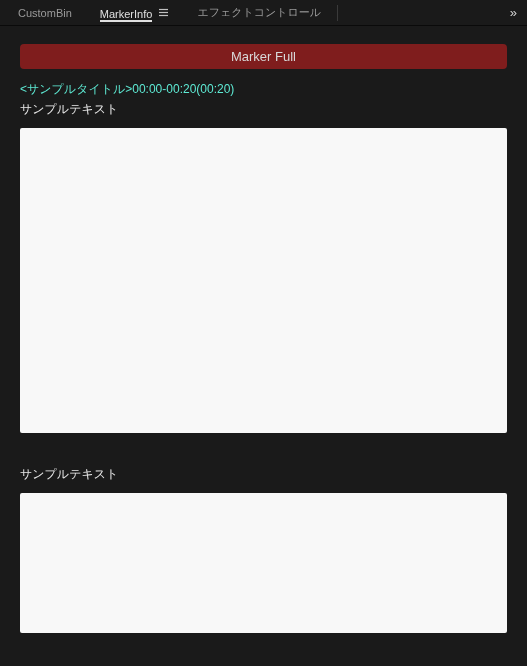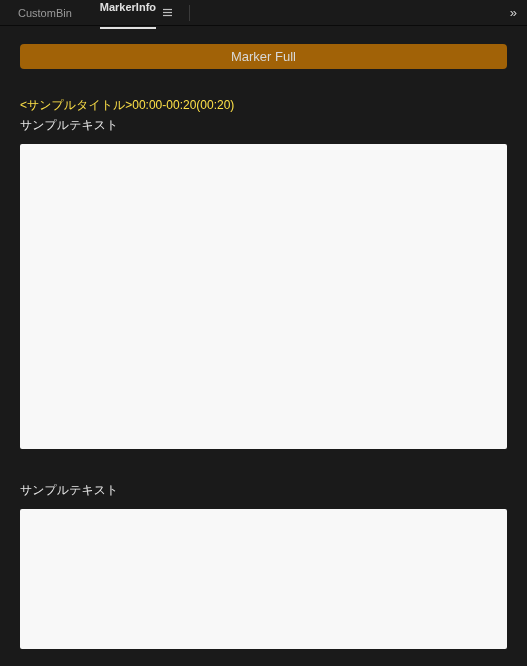--- a/index.html
+++ b/index.html
@@ -33,23 +33,22 @@
       color: #9a9a9a;
       cursor: pointer;
       white-space: nowrap;
       justify-content: center;
     }
     .tab.active {
       color: #e0e0e0;
     }
     .tab.active .tab-label {
       border-bottom: 2px solid #e0e0e0;
-      padding-bottom: 14px;
+      padding-bottom: 0;
       margin-top: 5px;
-      font-weight: bold;
     }
     .tab-menu-icon {
       margin-left: 6px;
       font-size: 11px;
       color: #c0c0c0;
       display: inline-flex;
     }
     .tab-divider {
       width: 1px;
       height: 16px;
@@ -64,32 +63,32 @@
       cursor: pointer;
       display: flex;
       align-items: center;
       height: 100%;
       letter-spacing: -2px;
     }
     .panel-content {
       padding: 18px 20px 0 20px;
     }
     .section-header {
-      background: #a16207;
+      background: #7f1d1d;
       color: #d8d8d8;
       font-size: 13px;
       text-align: center;
       padding: 5px 0;
       border-radius: 4px;
       font-weight: 500;
     }
     .marker-title-line {
-      color: #fde047;
+      color: #5eead4;
       font-size: 12px;
-      margin-top: 28px;
+      margin-top: 12px;
     }
     .marker-subtext {
       color: #e8e8e8;
       font-size: 12px;
       margin-top: 3px;
       margin-bottom: 10px;
     }
     .content-box {
       background: #f8f8f8;
       border-radius: 2px;
@@ -123,20 +122,23 @@
   <div class="tab active">
     <span class="tab-label">MarkerInfo</span>
     <span class="tab-menu-icon">
       <svg width="11" height="11" viewBox="0 0 11 11">
         <line x1="1" y1="2.5" x2="10" y2="2.5" stroke="#c0c0c0" stroke-width="1.2"></line>
         <line x1="1" y1="5.5" x2="10" y2="5.5" stroke="#c0c0c0" stroke-width="1.2"></line>
         <line x1="1" y1="8.5" x2="10" y2="8.5" stroke="#c0c0c0" stroke-width="1.2"></line>
       </svg>
     </span>
   </div>
+  <div class="tab">
+    <span class="tab-label">エフェクトコントロール</span>
+  </div>
   <div class="tab-divider"></div>
   <div class="overflow-icon">»</div>
 </div>
 
 <div class="panel-content">
   <div class="section-header">Marker Full</div>
   <div class="marker-title-line">&lt;サンプルタイトル&gt;00:00-00:20(00:20)</div>
   <div class="marker-subtext">サンプルテキスト</div>
   <div class="content-box box-full"></div>
 

